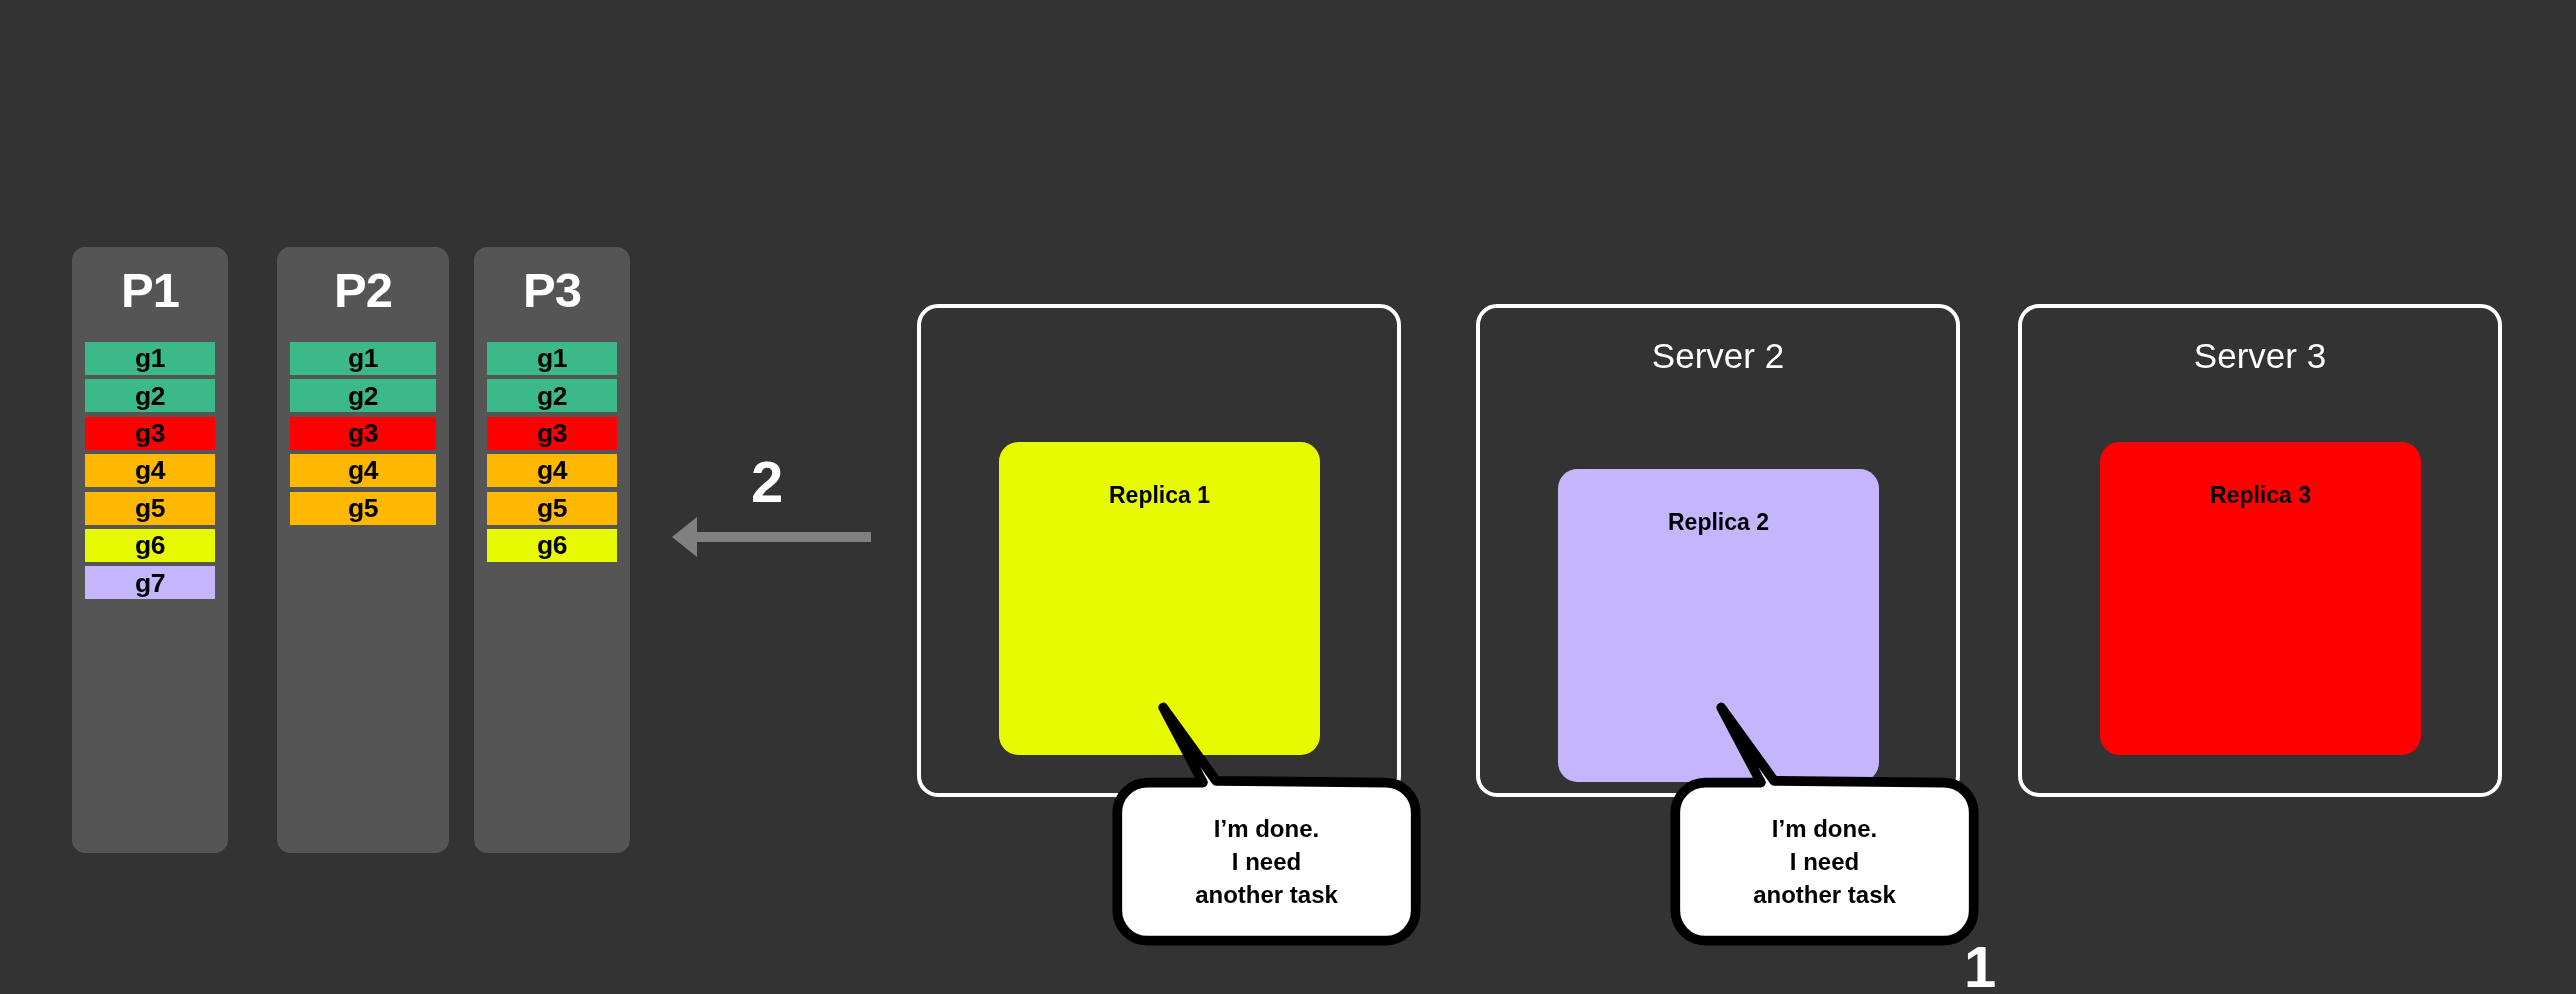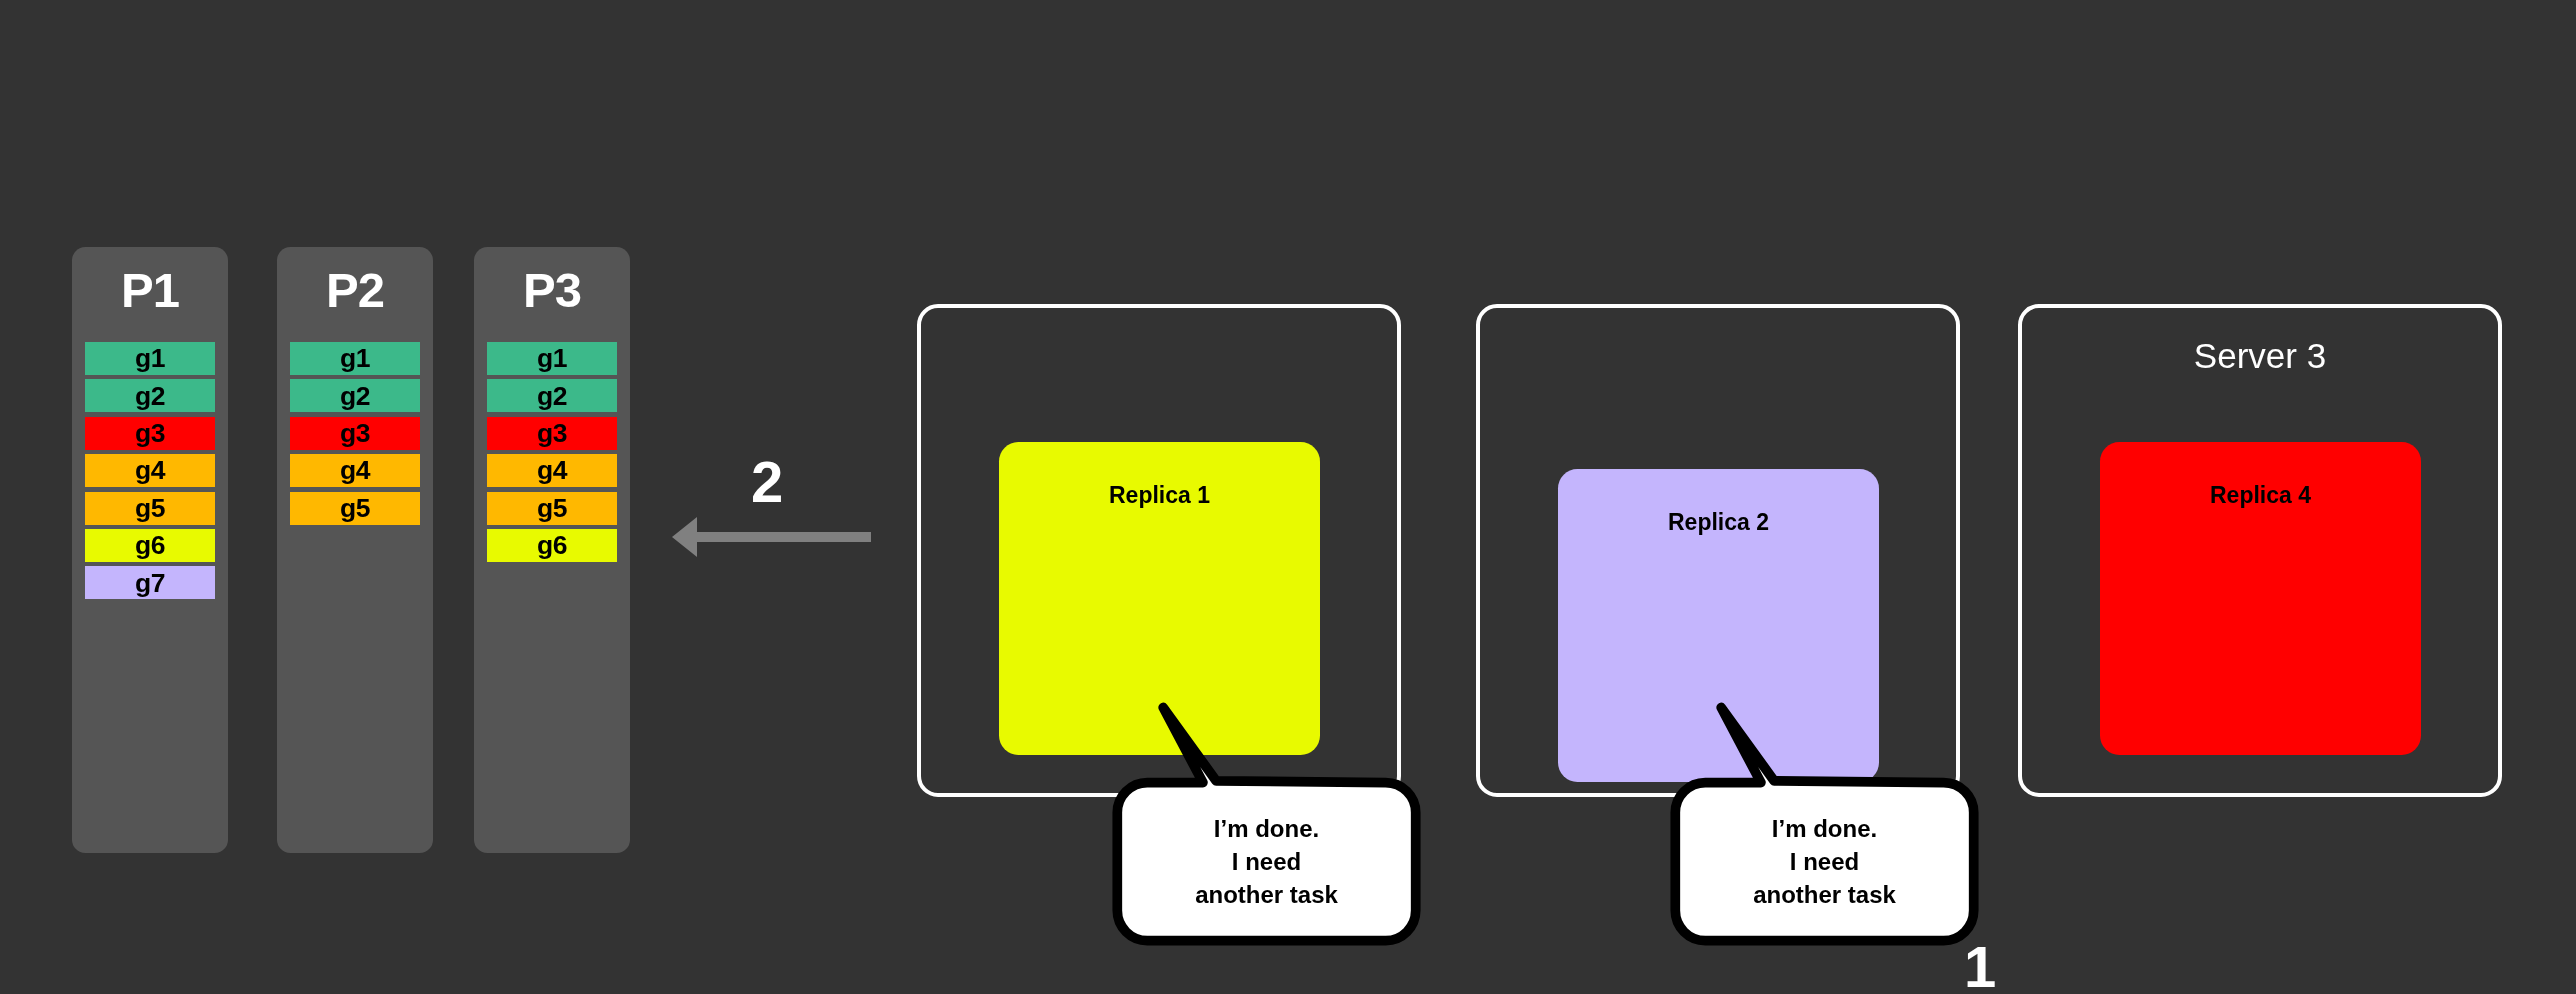--- a/index.html
+++ b/index.html
@@ -174,21 +174,21 @@
       </div>
       <div class="block" style="background:#E8FA00;">
         <span>g6</span>
       </div>
       <div class="block" style="background:#c4b5fd;">
         <span>g7</span>
       </div>
     </div>
   </div>
 
-  <div class="partition" style="left:277px; top:247px; width:156px; height:606px;">
+  <div class="partition" style="left:277px; top:247px; width:172px; height:606px;">
     <div class="partition-title">P2</div>
     <div class="blocks">
       <div class="block" style="background:#3CB98A;">
         <span>g1</span>
       </div>
       <div class="block" style="background:#3CB98A;">
         <span>g2</span>
       </div>
       <div class="block" style="background:#FF0000;">
         <span>g3</span>
@@ -256,20 +256,21 @@
                Z" fill="#ffffff" stroke="#000000" stroke-width="11" stroke-linejoin="round"></path>
     </svg>
     <div class="bubble-text">
       <span>I’m done.</span>
       <span>I need</span>
       <span>another task</span>
     </div>
   </div>
 
   <div class="server" style="left:1476px; top:304px; width:484px; height:493px;">
+    <div class="server-title">Server 2</div>
     <div class="replica" style="background:#c4b5fd;margin-top:27px;">
       <div class="replica-label">Replica 2</div>
     </div>
   </div>
 
   <div class="bubble" style="left:1670px; top:756px;">
     <svg width="309" height="190" viewBox="0 0 350 215">
       <path d="M 40 30
                L 103 30
                L 58 -55
@@ -287,20 +288,20 @@
     <div class="bubble-text">
       <span>I’m done.</span>
       <span>I need</span>
       <span>another task</span>
     </div>
   </div>
 
   <div class="server" style="left:2018px; top:304px; width:484px; height:493px;">
     <div class="server-title">Server 3</div>
     <div class="replica" style="background:#FF0000;">
-      <div class="replica-label">Replica 4</div>
+      <div class="replica-label">Replica 3</div>
     </div>
   </div>
 
   <div class="step-num" style="left:1964px; top:938px;">1</div>
 
 </div>
 
 
 </body></html>

